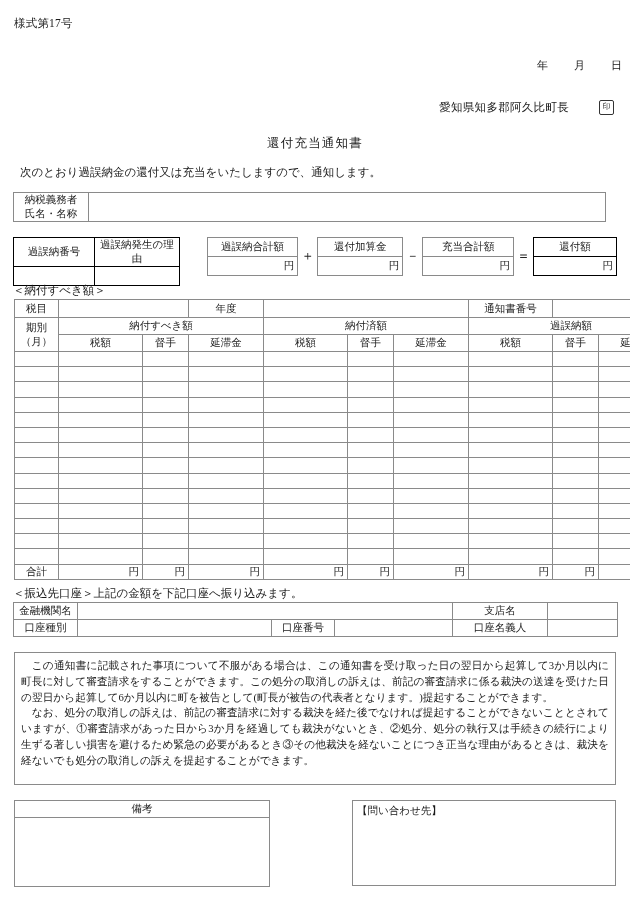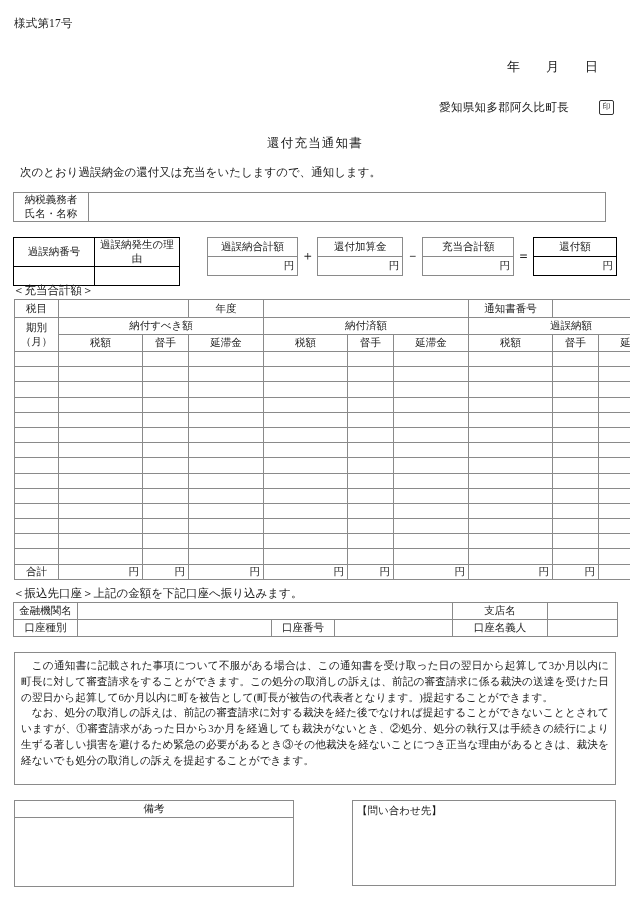--- a/index.html
+++ b/index.html
@@ -27,23 +27,23 @@
   
   .form-no {
     position: absolute;
     left: 14px;
     top: 16px;
     font-size: 11.5px;
     letter-spacing: .2px;
   }
   .date-line {
     position: absolute;
-    right: 32px;
+    right: 8px;
     top: 58px;
-    font-size: 13px;
+    font-size: 11px;
   }
   .date-line span { display: inline-block; }
   .date-line .y { margin-right: 26px; }
   .date-line .m { margin-right: 26px; }
 
   .issuer {
     position: absolute;
     right: 16px;
     top: 100px;
     font-size: 11.5px;
@@ -181,21 +181,21 @@
     line-height: 1.48;
     text-align: justify;
   }
   .notice p { margin: 0; text-indent: 1em; }
 
   
   .remarks {
     position: absolute;
     left: 14px;
     top: 800px;
-    width: 280px;
+    width: 256px;
     table-layout: fixed;
   }
   .remarks .hd { height: 16px; text-align: center; }
   .remarks .body { height: 68px; }
 
   .contact {
     position: absolute;
     left: 352px;
     top: 800px;
     width: 264px;
@@ -299,21 +299,21 @@
           <tr>
         <td class="hd">還付額</td>
       </tr>
       <tr>
         <td class="val">円</td>
       </tr>
     </tbody>
       </table>
   </div>
 
-  <div class="cap cap-detail">＜充当合計額＞</div>
+  <div class="cap cap-detail">＜納付すべき額＞</div>
 
   <table class="detail" id="detail-table">
     <colgroup>
       <col style="width:44px">
         <col style="width:84px">
         <col style="width:46px">
         <col style="width:75px">
       <col style="width:84px">
         <col style="width:46px">
         <col style="width:75px">

